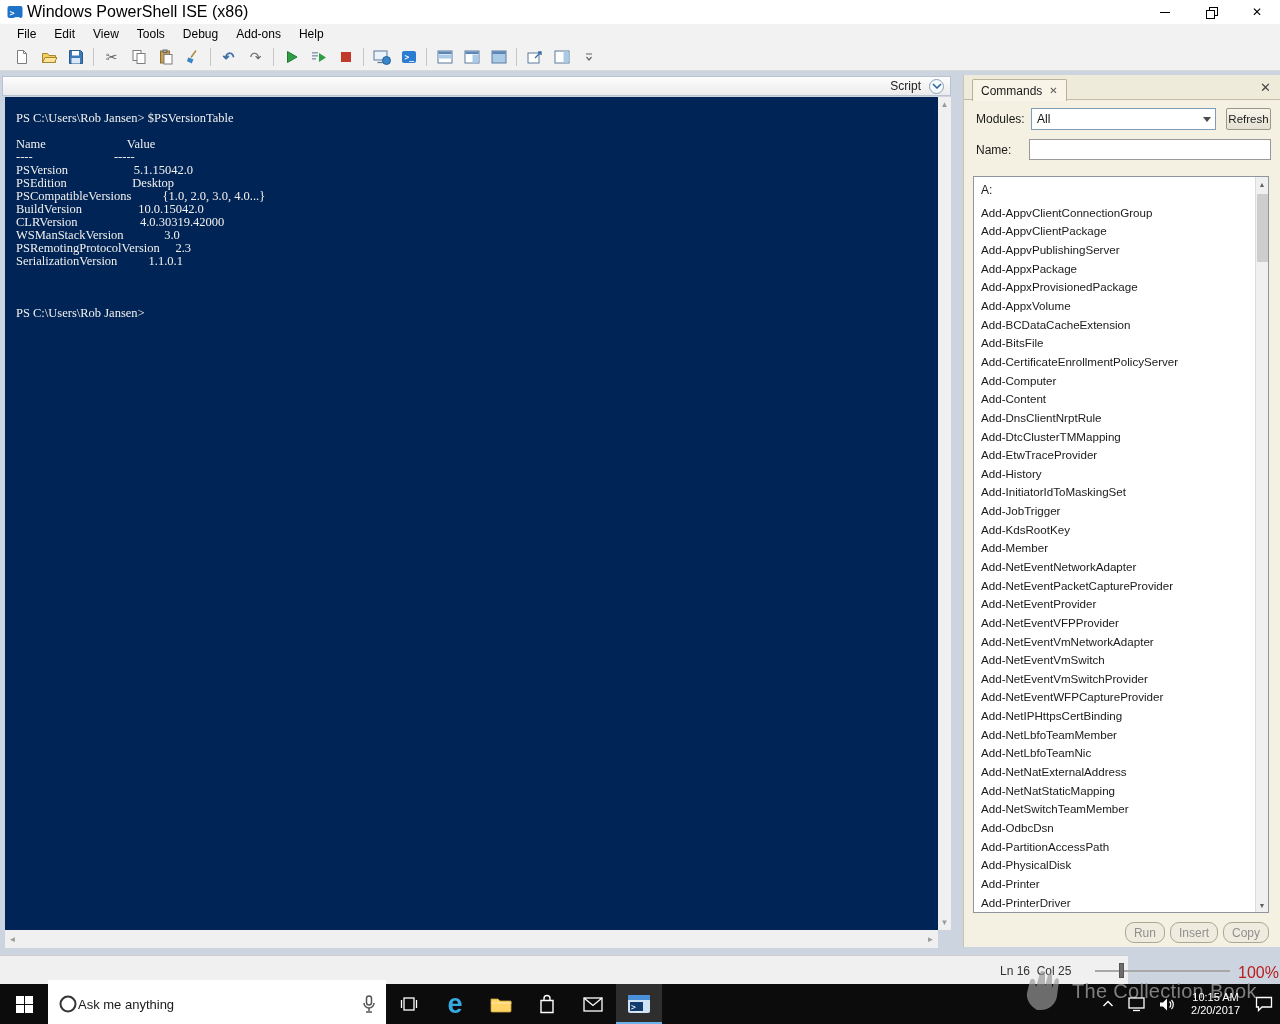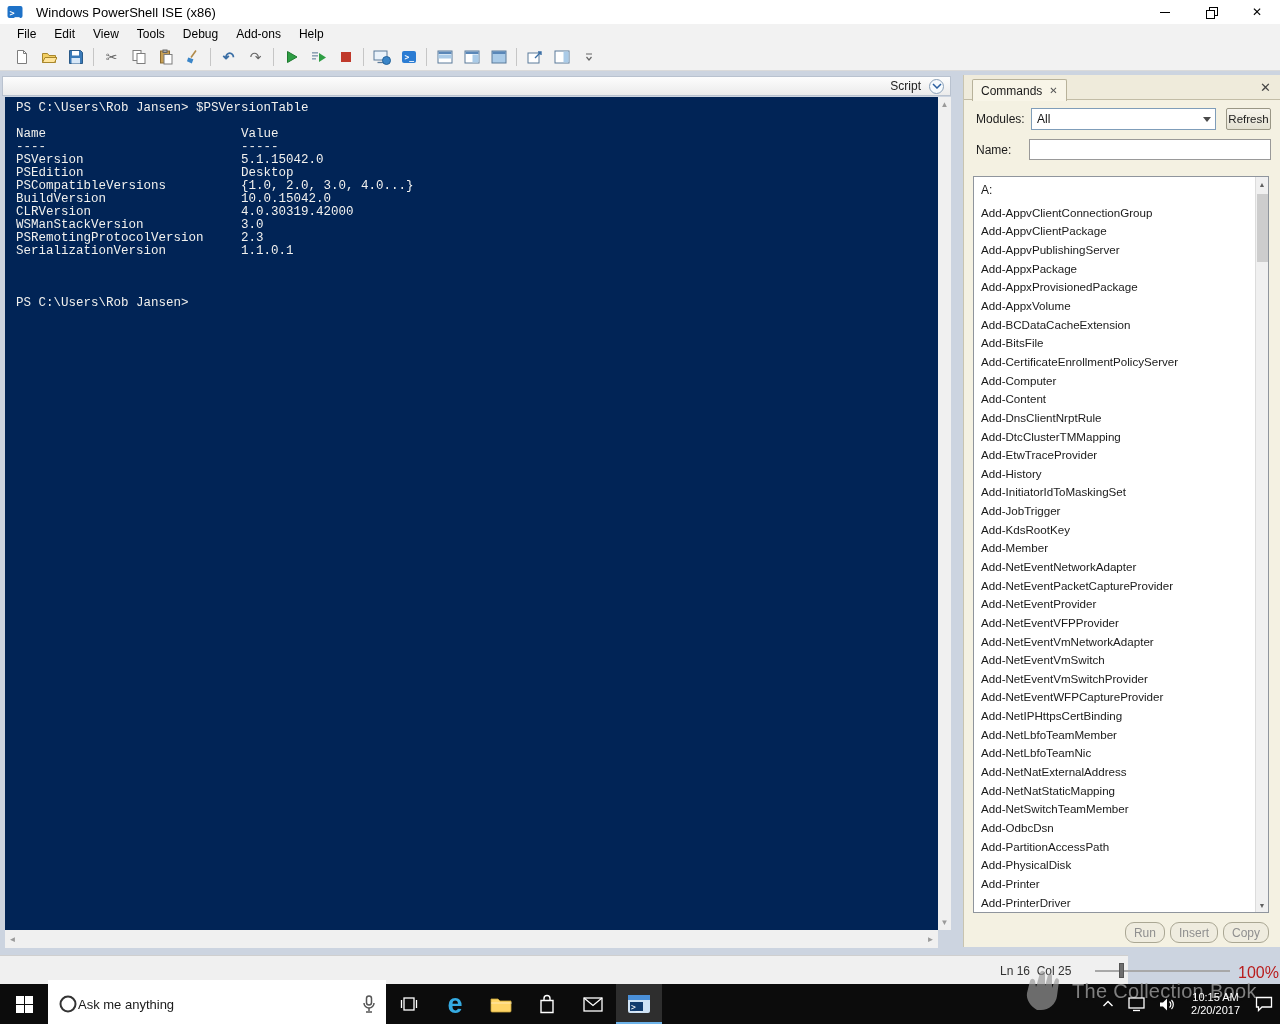--- a/index.html
+++ b/index.html
@@ -2,21 +2,21 @@
 <html><head>
 <meta charset="utf-8">
 <style>
   *{box-sizing:border-box;margin:0;padding:0}
   html,body{width:1280px;height:1024px;overflow:hidden;background:#ccd4e0}
   #root{position:relative;width:1280px;height:1024px;font-family:"Liberation Sans",sans-serif;overflow:hidden}
 
   
   .titlebar{position:absolute;left:0;top:0;width:1280px;height:24px;background:#fff;display:flex;align-items:center}
   .app-icon{margin-left:7px;display:flex}
-  .titlebar .title{font-size:13px;color:#000;margin-left:13px}
+  .titlebar .title{font-size:16px;color:#000;margin-left:4px}
   .winbtns{margin-left:auto;display:flex;height:24px}
   .winbtn{width:46px;height:24px;display:flex;align-items:center;justify-content:center;font-size:12px;color:#000}
   .min-glyph{display:block;width:10px;height:1px;background:#000}
   .rest{position:relative;width:11px;height:11px;display:block}
   .rest::before{content:"";position:absolute;left:3px;top:0;width:7px;height:7px;border:1px solid #000}
   .rest::after{content:"";position:absolute;left:0;top:3px;width:7px;height:7px;border:1px solid #000;background:#fff}
 
   
   .menubar{position:absolute;left:0;top:24px;width:1280px;height:20px;background:#f2f2f2;display:flex;align-items:center;padding-left:8px;font-size:12px;color:#000}
   .menu-item{padding:2px 9px;cursor:default}
@@ -26,21 +26,21 @@
   .g{font-size:14px;line-height:1;color:#666}
   .g.blue{color:#3a6ea5;font-weight:bold}
 
   
   .scriptbar{position:absolute;left:2px;top:76px;width:949px;height:20px;background:linear-gradient(#fdfdfd,#ebebeb);border:1px solid #b9c2cf;display:flex;align-items:center;justify-content:flex-end;gap:8px;padding-right:6px}
   .scriptbar .lbl{font-size:12px;color:#222}
   .chev-circle{width:15px;height:15px;border-radius:50%;border:1px solid #8aa0b8;background:#f6fafd;display:flex;align-items:center;justify-content:center}
 
   
   .console{position:absolute;left:5px;top:97px;width:933px;height:833px;background:#012456;overflow:hidden}
-  .console pre{margin:0;padding:5px 0 0 11px;font-family:Liberation Mono, monospace;font-size:12.5px;line-height:13px;color:#f2f1ee;white-space:pre}
+  .console pre{margin:0;padding:15px 0 0 11px;font-family:Liberation Serif, serif;font-size:12.5px;line-height:13px;color:#f2f1ee;white-space:pre}
   .vscroll{position:absolute;left:938px;top:97px;width:13px;height:833px;background:#f0f0f0;display:flex;flex-direction:column;justify-content:space-between;align-items:center}
   .hscroll{position:absolute;left:5px;top:930px;width:933px;height:18px;background:#f0f0f0;display:flex;justify-content:space-between;align-items:center}
   .sarrow{color:#9a9a9a;font-size:8px;width:15px;height:15px;display:flex;align-items:center;justify-content:center}
 
   
   .cmdpanel{position:absolute;left:963px;top:75px;width:317px;height:872px;background:#f4f1e2;border-left:1px solid #c8c4b0}
   .paneltabs{position:absolute;left:0;top:0;width:317px;height:25px;background:#efebdb;border-bottom:1px solid #c2bca6}
   .tab{position:absolute;left:8px;top:4px;height:22px;padding:0 8px;background:#f8f5e8;border:1px solid #b8b29a;border-bottom:none;border-radius:2px 2px 0 0;display:flex;align-items:center;gap:7px;font-size:12px;color:#1a1a1a}
   .tabclose{font-size:10px;color:#555}
   .panelclose{position:absolute;right:9px;top:5px;font-size:13px;color:#444}

